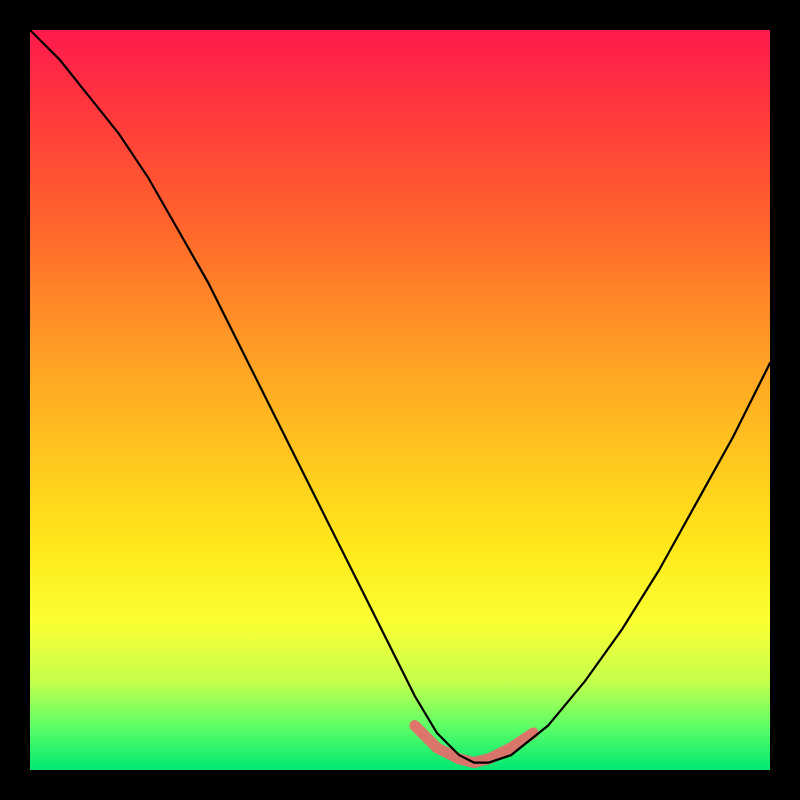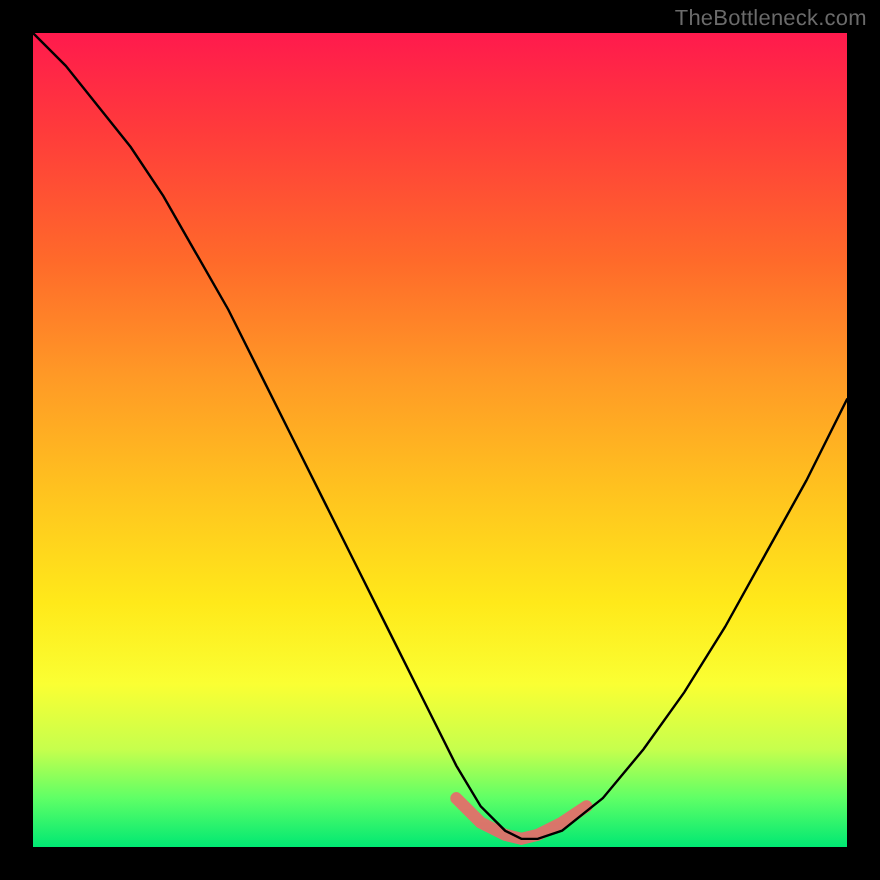--- a/index.html
+++ b/index.html
@@ -63,20 +63,19 @@
     stroke: #e86a6a;
     stroke-width: 11;
     stroke-linecap: round;
     opacity: 0.92;
   }
 </style>
 </head>
 <body>
 
 <div class="frame">
-  <div class="watermark">TheBottleneck.com</div>
   <div class="plot-area">
     <svg id="chart-svg" width="740" height="740" viewBox="0 0 740 740">
       <path id="tolerance-path" class="tolerance" d="M384.80 695.60 L407.00 717.80 L429.20 728.90 L444.00 732.60 L458.80 728.90 L481.00 717.80 L503.20 703.00"></path>
       <path id="curve-path" class="curve" d="M0.00 0.00 L29.60 29.60 L59.20 66.60 L88.80 103.60 L118.40 148.00 L148.00 199.80 L177.60 251.60 L207.20 310.80 L236.80 370.00 L266.40 429.20 L296.00 488.40 L325.60 547.60 L355.20 606.80 L384.80 666.00 L407.00 703.00 L429.20 725.20 L444.00 732.60 L458.80 732.60 L481.00 725.20 L518.00 695.60 L555.00 651.20 L592.00 599.40 L629.00 540.20 L666.00 473.60 L703.00 407.00 L740.00 333.00"></path>
     </svg>
   </div>
 </div>
 
 </body></html>

